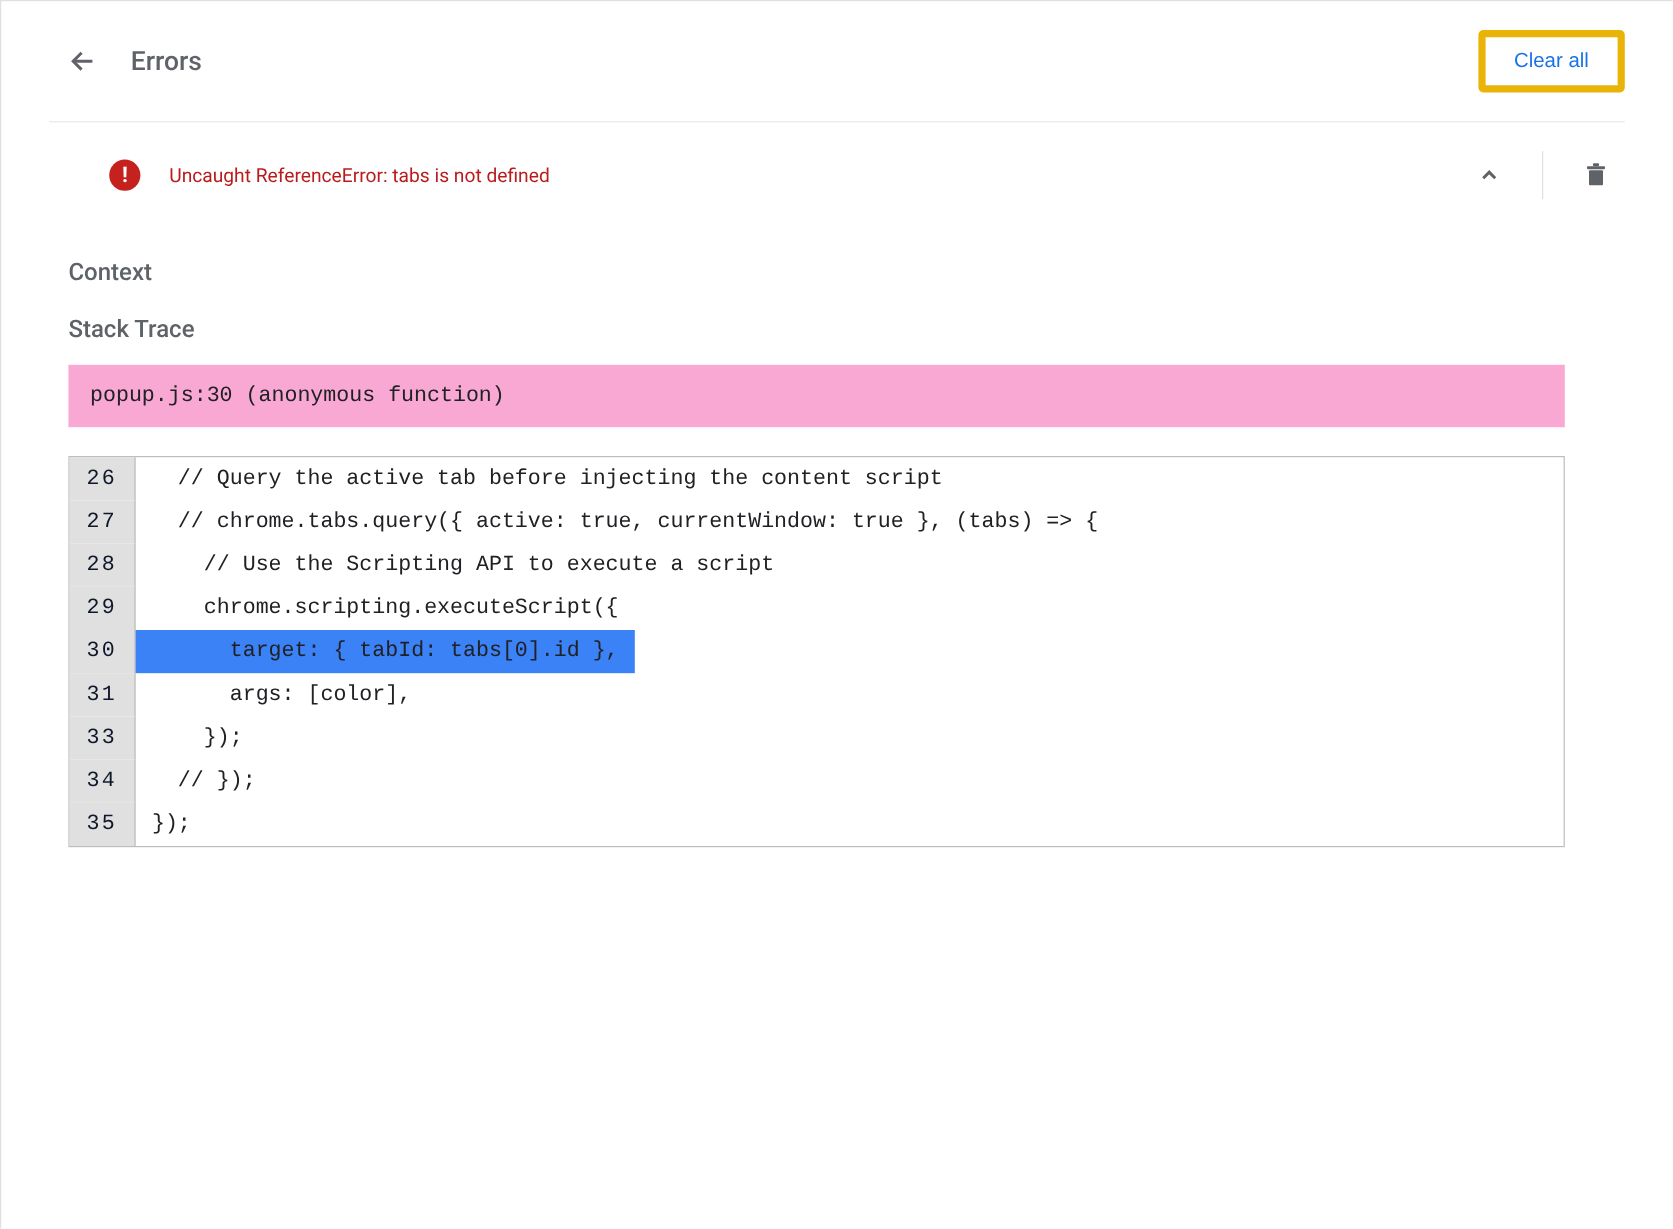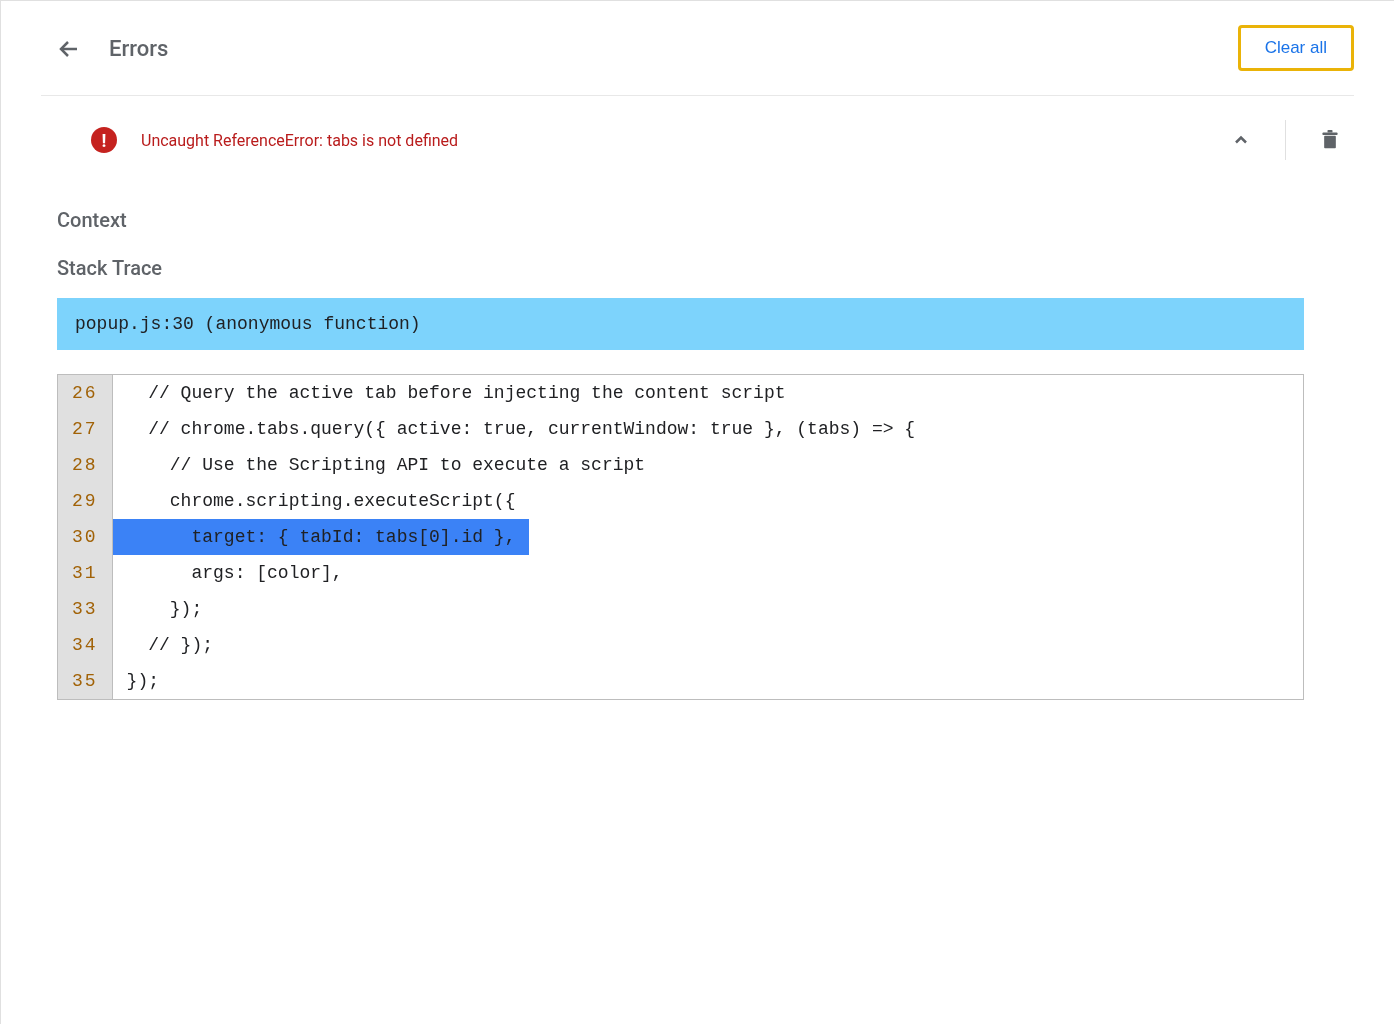--- a/index.html
+++ b/index.html
@@ -20,40 +20,40 @@
       min-height: 1024px;
     }
     .header {
       display: flex;
       align-items: center;
       justify-content: space-between;
       padding: 24px 40px 24px 56px;
     }
     .header-left {
       display: flex;
-      align-items: flex-end;
+      align-items: flex-start;
       gap: 28px;
     }
     .back-arrow {
       width: 24px;
       height: 24px;
       cursor: pointer;
       color: #5f6368;
       display: flex;
       align-items: center;
       justify-content: center;
     }
     .page-title {
       font-size: 22px;
       font-weight: 500;
       color: #5f6368;
     }
     .clear-button {
       background: #fff;
-      border: 3px solid #eab308;
+      border: 6px solid #eab308;
       border-radius: 4px;
       padding: 10px 24px;
       font-size: 17px;
       font-weight: 500;
       color: #1a73e8;
       cursor: pointer;
     }
     .divider {
       border-top: 1px solid #e8e8e8;
       margin: 0 40px 0 40px;
@@ -124,41 +124,41 @@
       color: #5f6368;
       margin-top: 24px;
       margin-bottom: 18px;
     }
     .context-value {
       font-size: 20px;
       color: #202124;
       margin-bottom: 28px;
     }
     .stack-frame {
-      background: #7dd3fc;
+      background: #f9a8d4;
       padding: 16px 18px;
       font-family: 'Courier New', Courier, monospace;
       font-size: 18px;
       color: #202124;
       margin-top: 18px;
       margin-bottom: 24px;
     }
     .code-block {
       border: 1px solid #bdbdbd;
       font-family: 'Courier New', Courier, monospace;
       font-size: 18px;
     }
     .code-row {
       display: flex;
       align-items: stretch;
     }
     .line-num {
       background: #e0e0e0;
       border-right: 1px solid #bdbdbd;
-      color: #a16207;
+      color: #0f172a;
       text-align: right;
       padding: 8px 14px;
       min-width: 54px;
       user-select: none;
       letter-spacing: 2px;
     }
     .code-line {
       padding: 8px 14px;
       white-space: pre;
       color: #202124;

